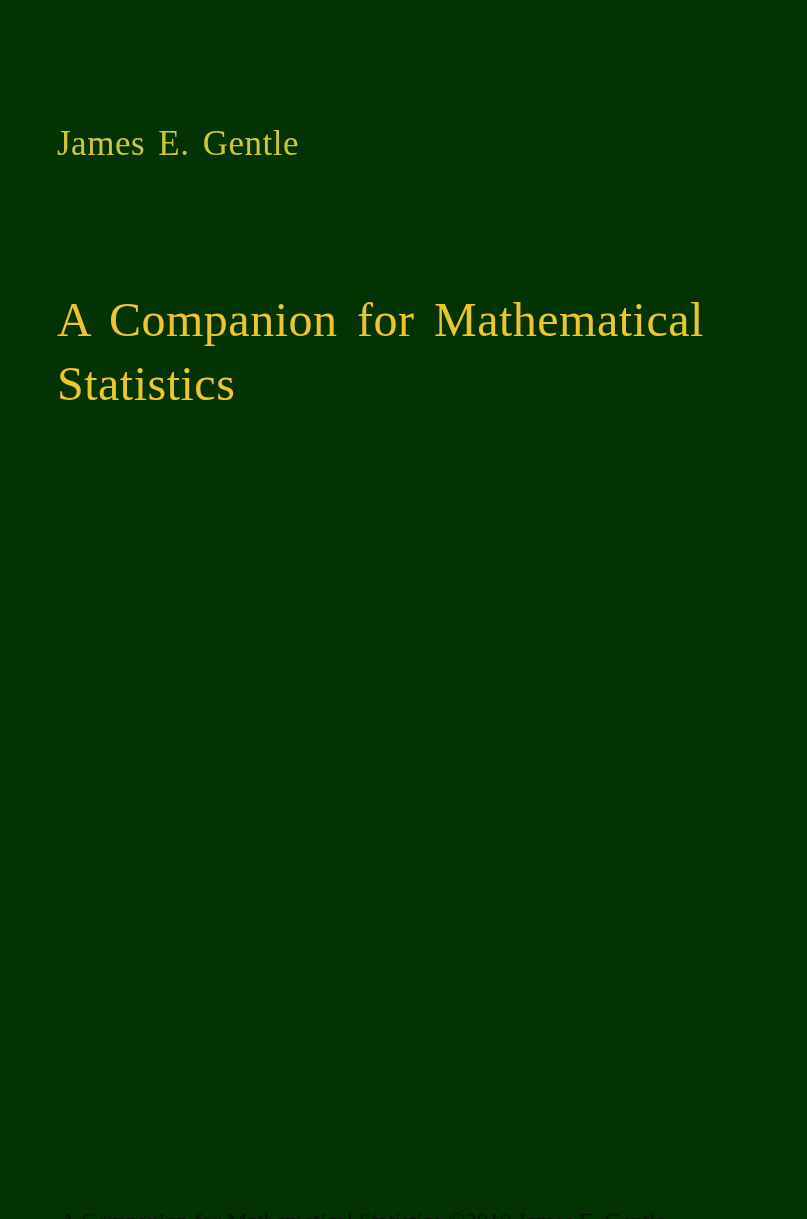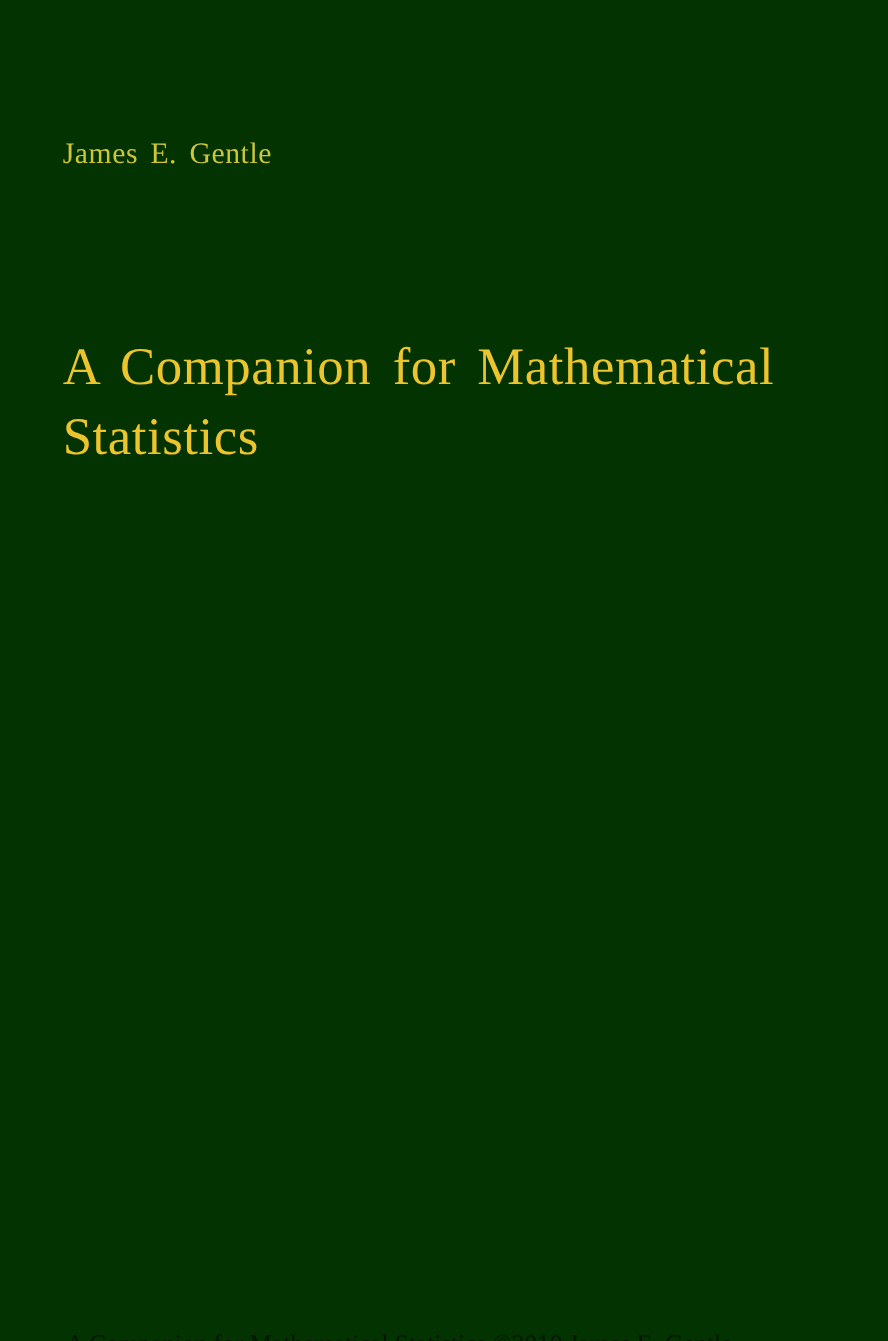--- a/index.html
+++ b/index.html
@@ -16,39 +16,38 @@
   }
   .cover-page {
     position: absolute;
     inset: 0;
     overflow: hidden;
   }
   .author {
     position: absolute;
     left: 57px;
     top: 124px;
-    font-size: 27px;
+    font-size: 35px;
     font-weight: 400;
     letter-spacing: 0.5px;
     word-spacing: 4px;
     color: #cdc63b;
     white-space: nowrap;
   }
   .title {
     position: absolute;
     left: 57px;
     top: 288px;
     width: 690px;
     font-size: 48px;
     font-weight: 400;
     line-height: 64px;
     letter-spacing: 0.5px;
     word-spacing: 7px;
     color: #ecc42d;
-    margin-top: 14px;
   }
   .footer-line {
     position: absolute;
     left: 60px;
     top: 1209px;            
     font-size: 23px;
     font-weight: 400;
     color: #051505;
     white-space: nowrap;
   }

